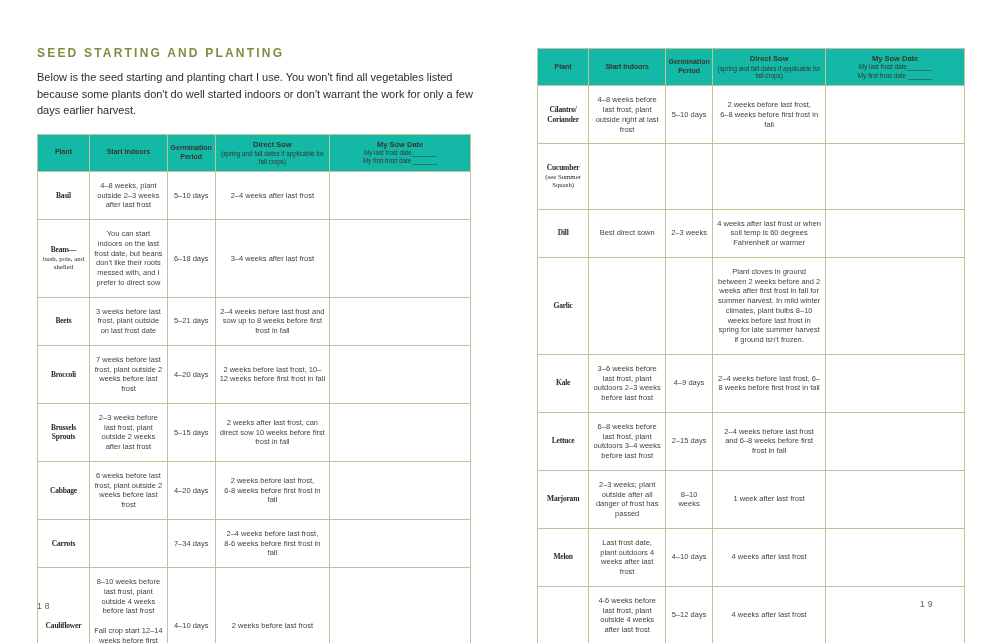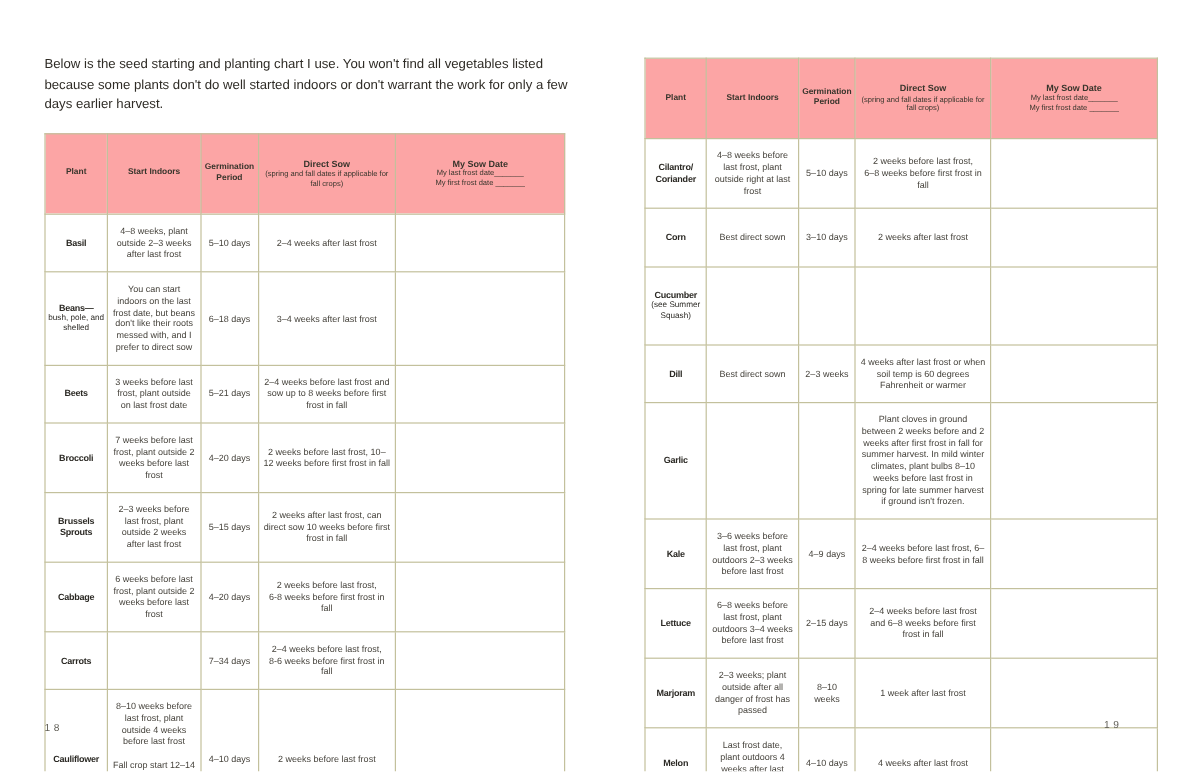--- a/index.html
+++ b/index.html
@@ -24,50 +24,51 @@
   table.seed { border-collapse:collapse; width:100%; table-layout:fixed; }
   table.seed th, table.seed td { border:1px solid #c3c09c; }
 
   col.c1 { width:12%; }   
   col.c2 { width:18%; }   
   col.c3 { width:11%; }   
   col.c4 { width:26.5%; } 
   col.c5 { width:32.5%; } 
 
   thead th {
-    background:#fca5a5; font-size:7px; font-weight:bold; color:#38352c;
-    padding:20px 1px; text-align:center; vertical-align:middle; line-height:1.25;
+    background:#14b8a6; font-size:7px; font-weight:bold; color:#38352c;
+    padding:5px 1px; text-align:center; vertical-align:middle; line-height:1.25;
   }
   .th-main { font-size:7.5px; font-weight:bold; }
   .th-sub  { font-size:6.3px; font-weight:normal; margin-top:1px; line-height:1.2; }
   .th-line { font-size:6.3px; font-weight:normal; line-height:1.35; }
 
   tbody td {
     font-size:7.5px; line-height:1.3; text-align:center; vertical-align:middle;
     padding:9px 4px; color:#46433c; white-space:pre-line; background:#ffffff;
   }
   td.c-plant {
     font-weight:bold; font-size:7.5px; letter-spacing:-0.2px;
-    color:#2b2924; padding:9px 2px;
+    color:#2b2924; padding:9px 2px;font-family:Liberation Serif, serif;
   }
   .plant-note { display:block; font-weight:normal; font-size:6.8px; letter-spacing:0; line-height:1.25; }
 
   .page-num {
     position:absolute; font-family:Liberation Sans, sans-serif;
     font-size:8.5px; letter-spacing:3px; color:#5f5d55;
   }
   #pn-left  { left:37px;  top:601px; }
   #pn-right { left:920px; top:599px; }
 </style>
 </head>
 <body>
 
 <div class="spread">
 
   <div class="page page-left">
+    <h1 class="title">SEED STARTING AND PLANTING</h1>
     <p class="intro">Below is the seed starting and planting chart I use. You won't find all vegetables listed because some plants don't do well started indoors or don't warrant the work for only a few days earlier harvest.</p>
 
     <table class="seed">
       <colgroup>
         <col class="c1">
           <col class="c2">
           <col class="c3">
           <col class="c4">
           <col class="c5">
       </colgroup>
@@ -218,30 +219,20 @@
 Coriander</span>
               <span class="plant-note"></span>
             </td>
             <td>4–8 weeks before last frost, plant outside right at last frost</td>
             <td>5–10 days</td>
             <td>2 weeks before last frost,
 6–8 weeks before first frost in fall</td>
             <td></td>
           </tr>
 
-          <tr>
-            <td class="c-plant">
-              <span>Corn</span>
-              <span class="plant-note"></span>
-            </td>
-            <td>Best direct sown</td>
-            <td>3–10 days</td>
-            <td>2 weeks after last frost</td>
-            <td></td>
-          </tr>
 
           <tr>
             <td class="c-plant">
               <span>Cucumber</span>
               <span class="plant-note">(see Summer Squash)</span>
             </td>
             <td></td>
             <td></td>
             <td></td>
             <td></td>

